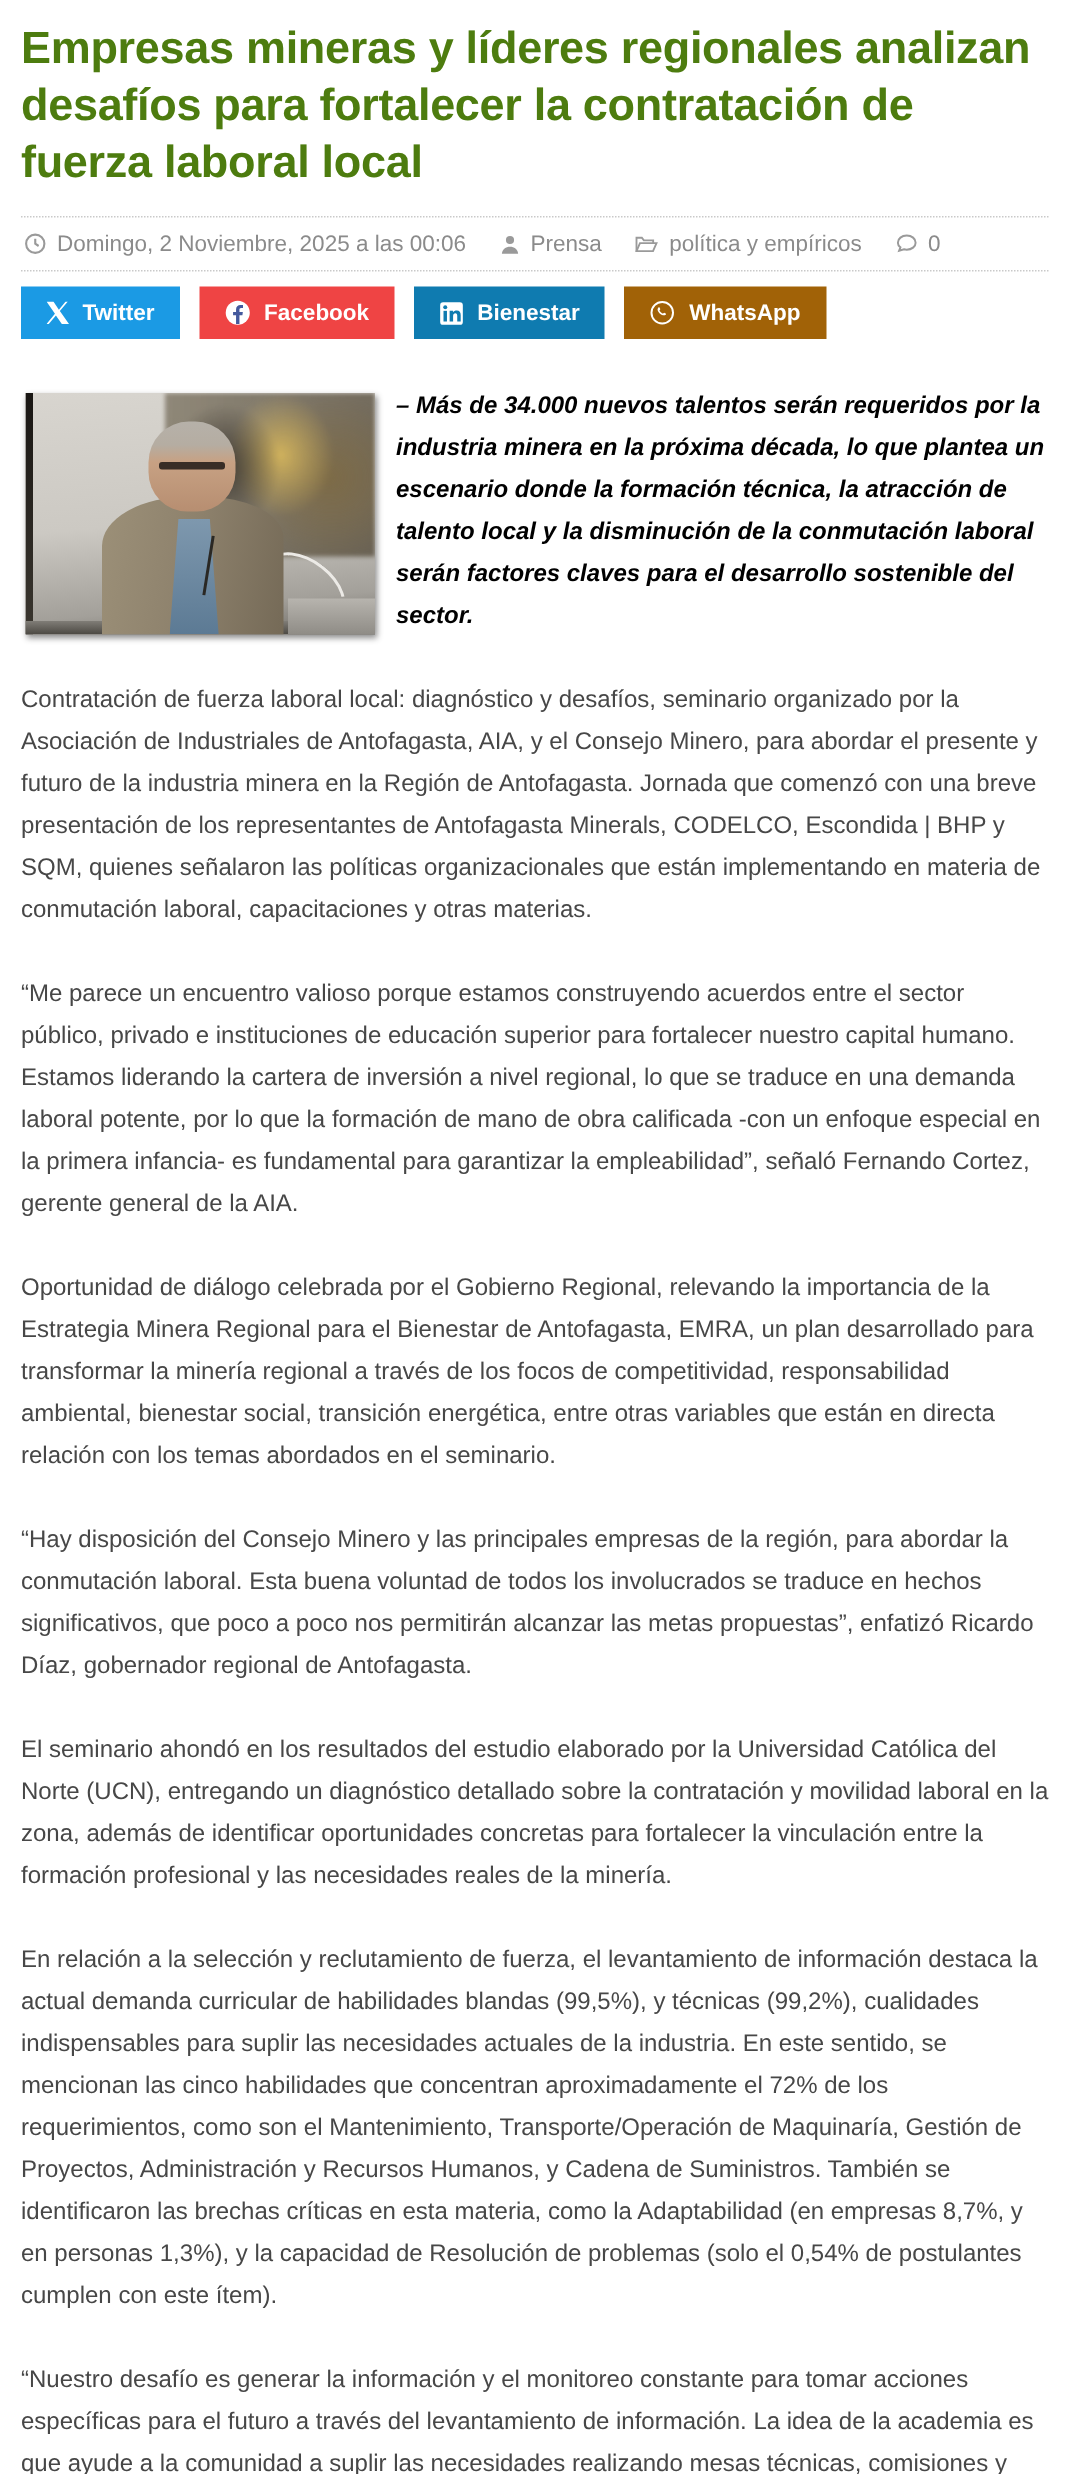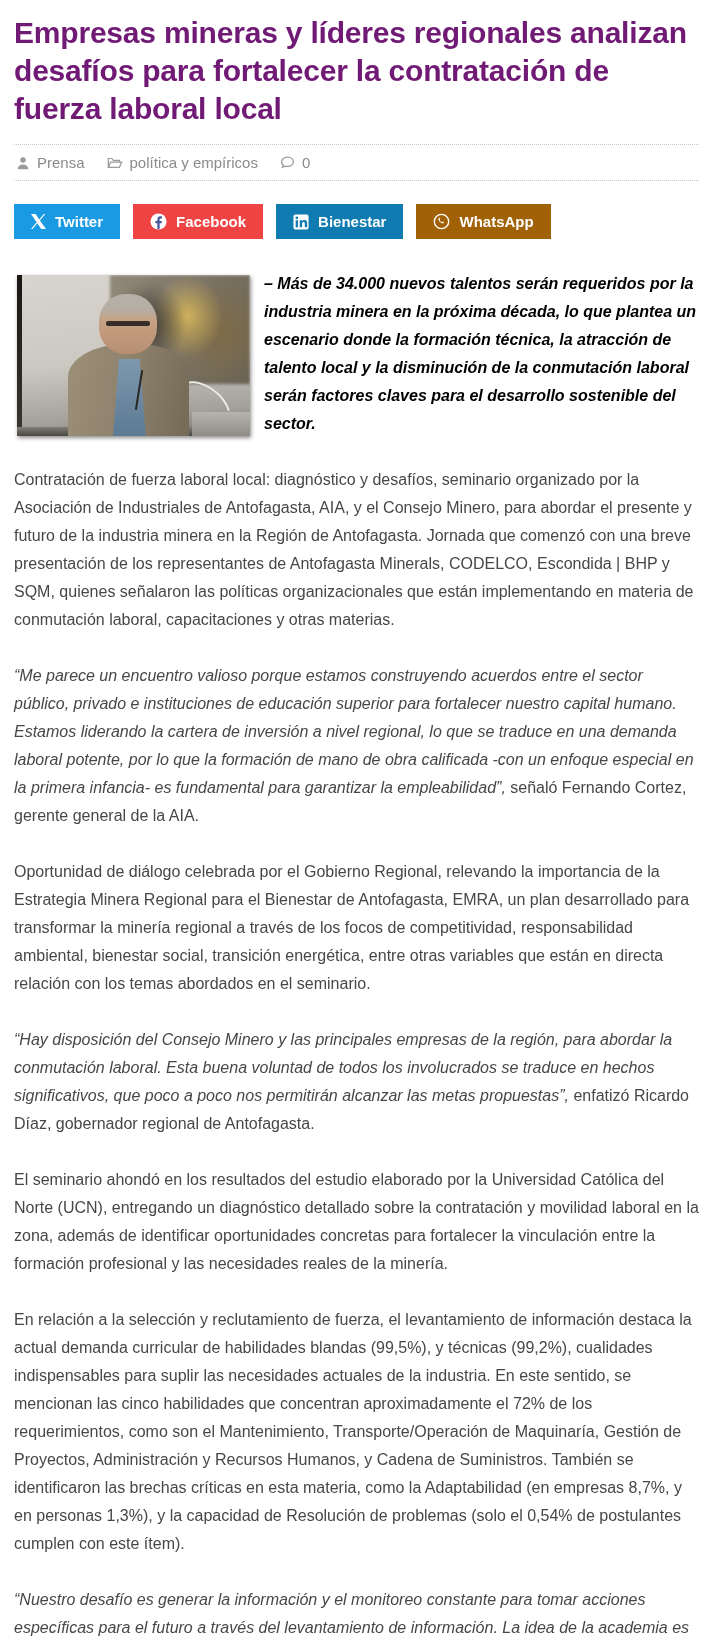--- a/index.html
+++ b/index.html
@@ -15,21 +15,21 @@
   .wrap {
     padding: 12px 14px 30px 14px;
   }
 
   
   h1.page-title {
     margin: 2px 0 16px 0;
     font-size: 30px;
     line-height: 38px;
     font-weight: 700;
-    color: #701a75;
+    color: #4d7c0f;
     letter-spacing: -0.2px;
   }
 
   
   .meta {
     display: flex;
     align-items: center;
     gap: 22px;
     border-top: 1px dotted #c9c9c9;
     border-bottom: 1px dotted #c9c9c9;
@@ -43,21 +43,21 @@
     gap: 7px;
     color: #8b8b8b;
     text-decoration: none;
   }
   .meta-item svg { display: block; }
 
   
   .share {
     display: flex;
     gap: 13px;
-    margin: 23px 0 31px 0;
+    margin: 10px 0 31px 0;
   }
   .share-btn {
     display: inline-flex;
     align-items: center;
     gap: 9px;
     height: 35px;
     padding: 0 17px;
     border: none;
     color: #ffffff;
     font-family: "Liberation Sans", sans-serif;
@@ -67,21 +67,21 @@
   }
   .share-btn svg { display: block; }
 
   
   .content {
     font-size: 16px;
     line-height: 28px;
   }
   .content p { margin: 0 0 28px 0; }
   .seg-normal { color: #474747; }
-  .seg-italic { font-style: italic; color: #474747; }
+  .seg-italic { color: #474747; }
   .seg-bold-italic { font-weight: 700; font-style: italic; color: #000000; }
   p.heading { font-weight: 700; color: #2a2a2a; }
 
   
   .photo {
     position: relative;
     float: left;
     width: 233px;
     height: 161px;
     margin: 5px 14px 6px 3px;
@@ -148,20 +148,29 @@
   .clearfix::after { content: ""; display: block; clear: both; }
 </style>
 </head>
 <body>
 
 <div class="wrap">
 
   <h1 class="page-title">Empresas mineras y líderes regionales analizan desafíos para fortalecer la contratación de fuerza laboral local</h1>
 
   <div class="meta">
+    <span class="meta-item">
+      <span>
+        <svg width="15" height="15" viewBox="0 0 16 16" fill="none" stroke="#9a9a9a" stroke-width="1.5">
+          <circle cx="8" cy="8" r="6.5"></circle>
+            <path d="M8 4.5V8l2.4 1.6"></path>
+        </svg>
+      </span>
+      <span>Domingo, 2 Noviembre, 2025 a las 00:06</span>
+    </span>
     <a class="meta-item">
       <span>
         <svg width="14" height="14" viewBox="0 0 16 16" fill="#9a9a9a">
           <circle cx="8" cy="4.6" r="3.1"></circle>
             <path d="M1.8 15c.4-3.6 3-5.3 6.2-5.3s5.8 1.7 6.2 5.3z"></path>
         </svg>
       </span>
       <span>Prensa</span>
     </a>
     <a class="meta-item">

